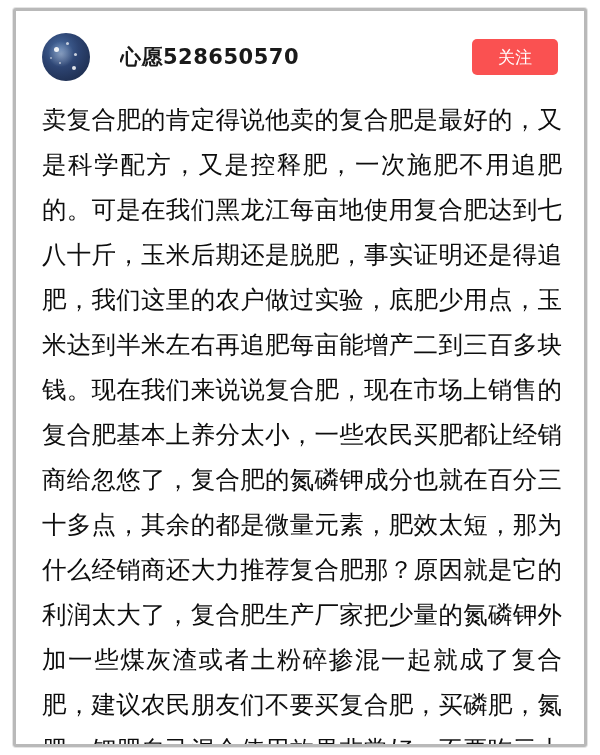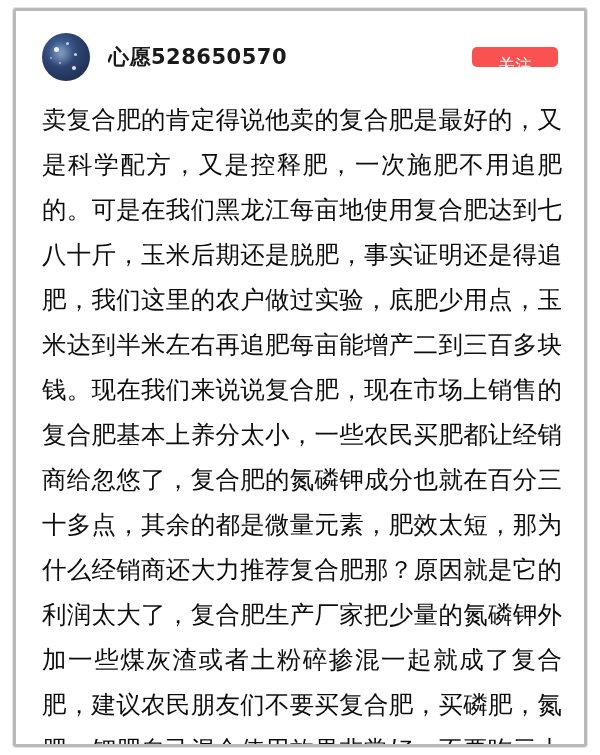--- a/index.html
+++ b/index.html
@@ -63,33 +63,33 @@
   .avatar .s5 { width: 4px; height: 4px; left: 30px; top: 33px; opacity:0.85;}
   .avatar .s6 { width: 2px; height: 2px; left: 8px; top: 24px; opacity:0.55;}
   .avatar .glow {
     position: absolute;
     left: 6px; top: 8px;
     width: 26px; height: 26px;
     border-radius: 50%;
     background: radial-gradient(circle, rgba(255,255,255,0.35) 0%, rgba(255,255,255,0) 70%);
   }
   .username {
-    margin-left: 18px;
+    margin-left: 30px;
     font-size: 21px;
     font-weight: bold;
     color: #1a1a1a;
     letter-spacing: 0.5px;
     flex: 1 1 auto;
     white-space: nowrap;
     overflow: hidden;
   }
   .follow-button {
     flex: none;
     width: 86px;
-    height: 20px;
+    height: 36px;
     line-height: 36px;
     text-align: center;
     background: #fa5151;
     color: #ffffff;
     font-size: 17px;
     border-radius: 5px;
     border: none;
     cursor: pointer;
     margin-right: 4px;
     font-family: "DejaVu Sans", sans-serif;

